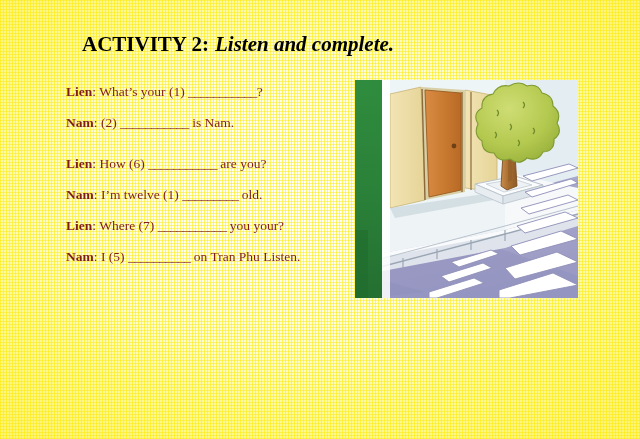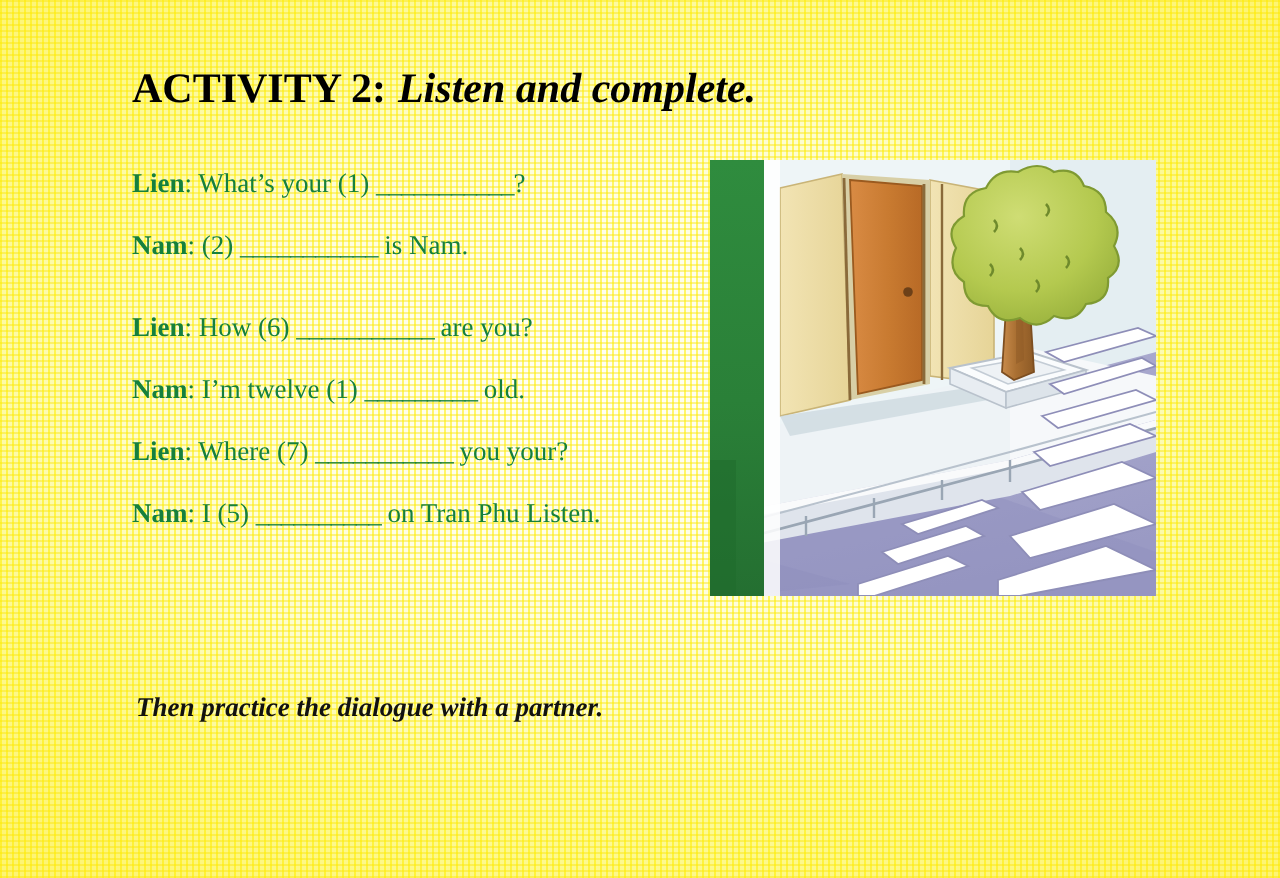--- a/index.html
+++ b/index.html
@@ -69,38 +69,39 @@
     left: 66px;
     top: 32px;
     font-size: 21px;
     line-height: 25px;
     color: #000000;
     white-space: nowrap;
   }
   #activity-title .label {
     font-weight: bold;
     font-style: normal;
+    margin-left: 16px;
   }
   #activity-title .subtitle {
     font-weight: bold;
     font-style: italic;
     margin-left: 6px;
   }
 
   
   #dialogue {
     position: absolute;
     left: 66px;
     top: 84px;
     width: 280px;
   }
   .dialogue-line {
     font-size: 13.5px;
     line-height: 16px;
-    color: #15803d;
+    color: #7f1d1d;
     white-space: nowrap;
     margin-bottom: 15px;
   }
   .dialogue-line.gap-after {
     margin-bottom: 25px;
   }
   .speaker {
     font-weight: bold;
   }
   .blank {
@@ -169,21 +170,20 @@
     <div class="dialogue-line">
       <span class="speaker">Lien</span><span>: </span><span>Where (7) </span><span class="blank">___________</span><span> you your?</span>
     </div>
 
     <div class="dialogue-line">
       <span class="speaker">Nam</span><span>: </span><span>I (5) </span><span class="blank">__________</span><span> on Tran Phu Listen.</span>
     </div>
 
   </div>
 
-  <div id="closing-note">Then practice the dialogue with a partner.</div>
 
   <div id="illustration">
     <svg viewBox="0 0 223 218" xmlns="http://www.w3.org/2000/svg" aria-hidden="true">
       <defs>
         <linearGradient id="wallGrad" x1="0" y1="0" x2="1" y2="0">
           <stop offset="0%" stop-color="#f2e4b4"></stop>
           <stop offset="100%" stop-color="#e6d497"></stop>
         </linearGradient>
         <linearGradient id="doorGrad" x1="0" y1="0" x2="1" y2="0">
           <stop offset="0%" stop-color="#d98b44"></stop>

